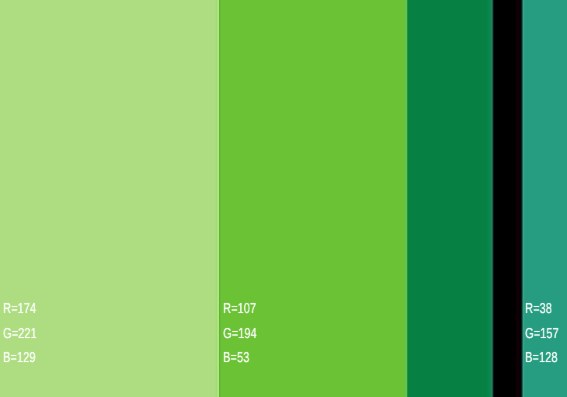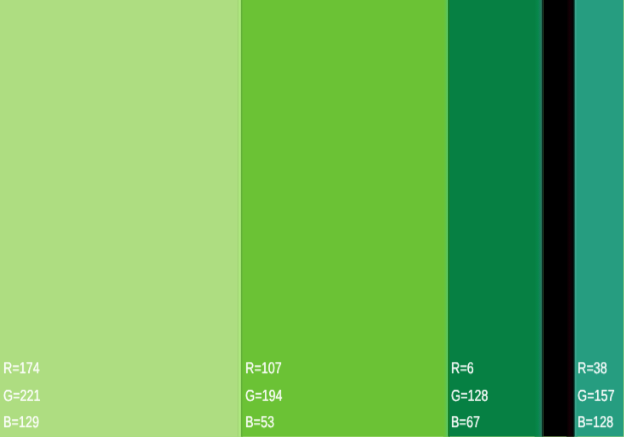--- a/index.html
+++ b/index.html
@@ -2,21 +2,21 @@
 <html><head>
 <meta charset="utf-8">
 <title>Color palette</title>
 <style>
   html,body{margin:0;padding:0;background:#AEDD81;}
   body{width:567px;height:397px;overflow:hidden;
        font-family:"Liberation Sans",sans-serif;}
   .palette{position:relative;width:567px;height:397px;overflow:hidden;}
   .swatch-layer{position:absolute;inset:0;}
   .swatch{position:absolute;top:0;height:397px;}
-  .labels{position:absolute;top:323px;}
+  .labels{position:absolute;top:297px;}
   .line{font-size:14.4px;line-height:24.6px;white-space:nowrap;color:#fff;
         -webkit-font-smoothing:antialiased;text-rendering:geometricPrecision;
         will-change:transform;opacity:0.93;text-shadow:0 0 0.9px currentColor;
         transform:scaleX(0.775);transform-origin:0 50%;}
   
   .edge{position:absolute;top:0;height:397px;pointer-events:none;}
 </style>
 </head>
 <body>
 
@@ -40,25 +40,20 @@
     <div class="line" style="color: rgb(255, 255, 255);">G=221</div>
     <div class="line" style="color: rgb(255, 255, 255);">B=129</div>
   </div>
 
   <div class="labels" style="left: 222.8px;">
     <div class="line" style="color: rgb(255, 255, 255);">R=107</div>
     <div class="line" style="color: rgb(255, 255, 255);">G=194</div>
     <div class="line" style="color: rgb(255, 255, 255);">B=53</div>
   </div>
 
-  <div class="labels" style="left: 410.35px;">
-    <div class="line" style="color: rgb(255, 255, 255);">R=6</div>
-    <div class="line" style="color: rgb(255, 255, 255);">G=128</div>
-    <div class="line" style="color: rgb(255, 255, 255);">B=67</div>
-  </div>
 
 
   <div class="labels" style="left: 525.2px;">
     <div class="line" style="color: rgb(255, 255, 255);">R=38</div>
     <div class="line" style="color: rgb(255, 255, 255);">G=157</div>
     <div class="line" style="color: rgb(255, 255, 255);">B=128</div>
   </div>
 
 </div>
 

